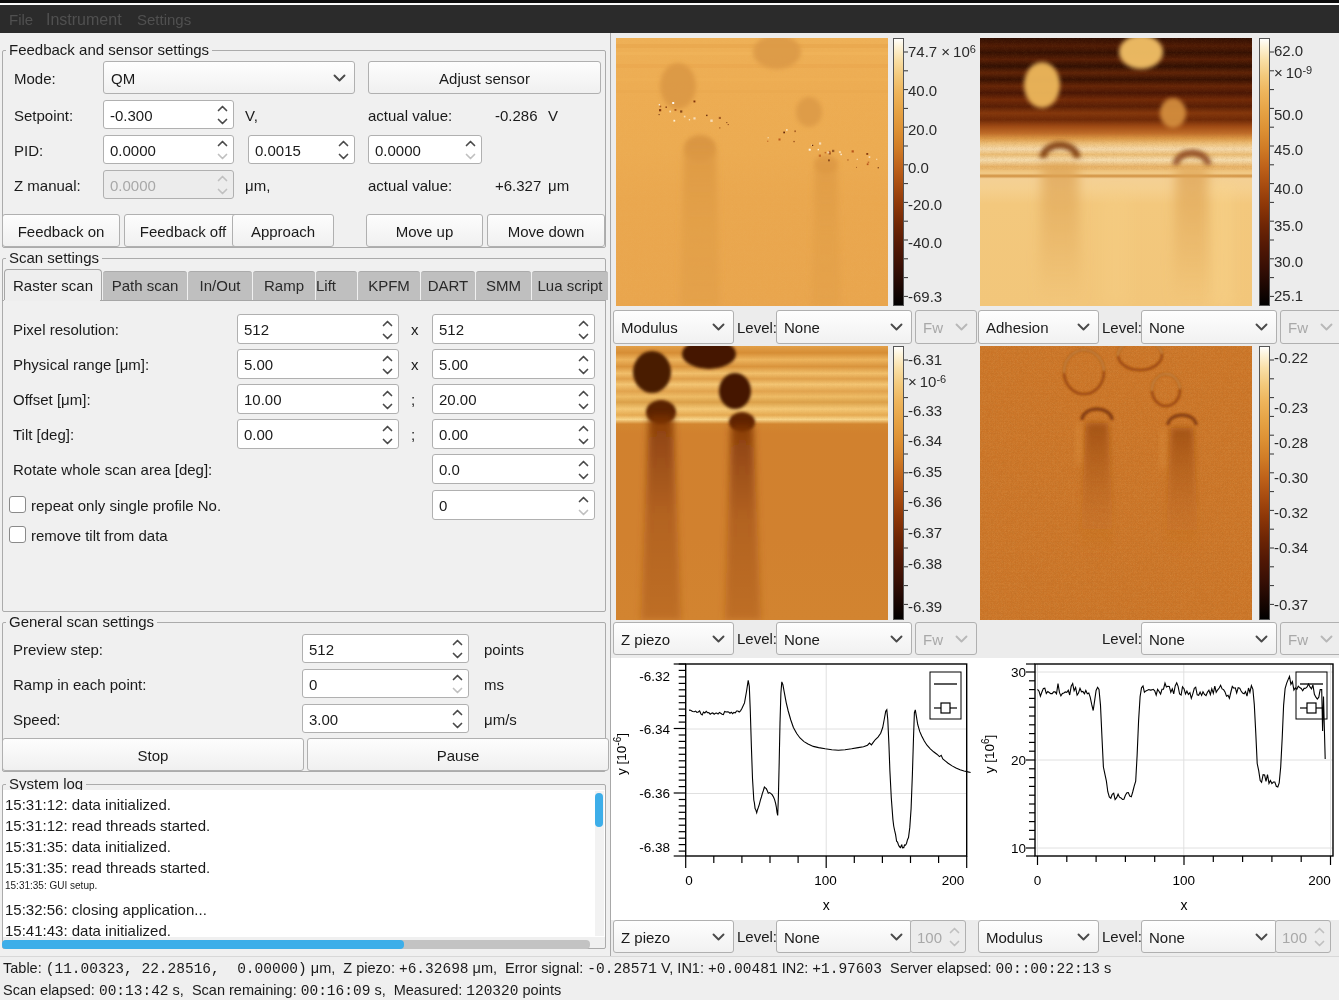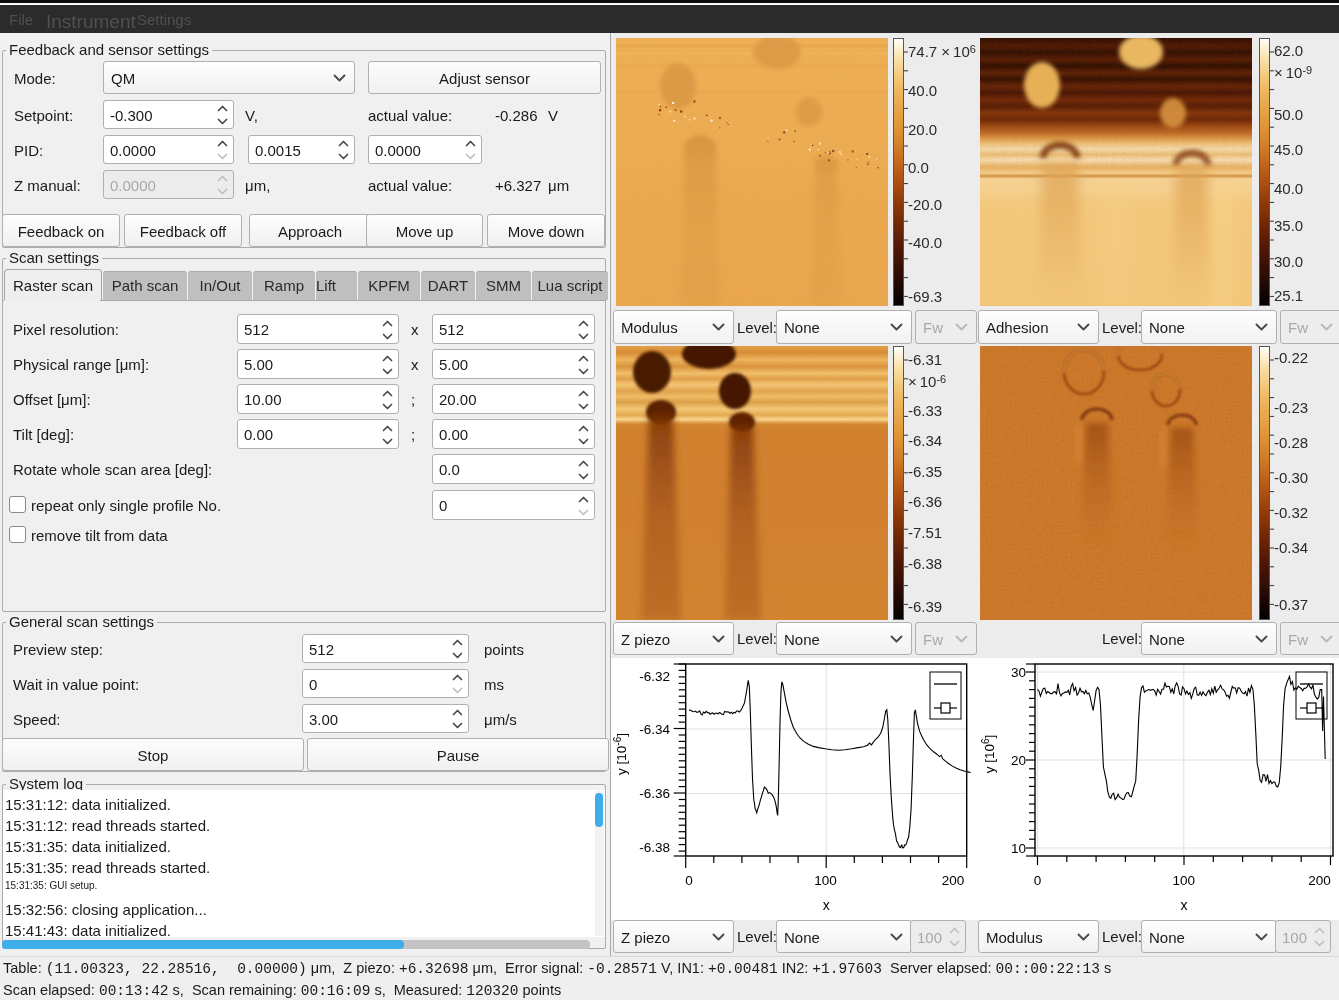--- a/index.html
+++ b/index.html
@@ -13,21 +13,21 @@
 .btn .t{position:absolute;left:0;right:0;top:50%;transform:translateY(-50%);}
 .sp{position:absolute;box-sizing:border-box;border:1px solid #b0b0b0;border-radius:3px;background:#fff;font-size:15px;}
 .sp .t{position:absolute;left:6px;top:50%;transform:translateY(-50%);}
 .grp{position:absolute;box-sizing:border-box;border:1px solid #ababab;border-radius:2px;}
 .grplbl{position:absolute;font-size:15px;background:#f0f0f0;padding:0 3px;white-space:nowrap;}
 </style></head><body>
 <div class="ab" style="left:0;top:0;width:1339px;height:3px;background:#0c0c0c"></div>
 <div class="ab" style="left:0;top:3px;width:1339px;height:2px;background:#fafafa"></div>
 <div class="ab" style="left:0;top:5px;width:1339px;height:28px;background:#2b2b2b"></div>
 <div class="ab" style="left:9px;top:11px;font-size:15px;color:#505050">File</div>
-<div class="ab" style="left:46px;top:11px;font-size:19px;color:#505050">Instrument</div>
+<div class="ab" style="left:46px;top:11px;font-size:16px;color:#505050">Instrument</div>
 <div class="ab" style="left:137px;top:11px;font-size:15px;color:#505050">Settings</div>
 <div class="ab" style="left:0;top:33px;width:611px;height:923px;background:#f0f0f0"></div>
 <div class="ab" style="left:610px;top:33px;width:1px;height:923px;background:#a8a8a8"></div>
 <div class="ab" style="left:611px;top:33px;width:5px;height:923px;background:#ececec"></div>
 <div class="grp" style="left:2px;top:50px;width:604px;height:198px"></div>
 <div class="grplbl" style="left:6px;top:41px;background:#f0f0f0">Feedback and sensor settings</div>
 <div class="lbl" style="left:14px;top:70px;font-size:15px;color:#1a1a1a;">Mode:</div>
 <div class="cbx" style="left:103px;top:61px;width:252px;height:33px;">
     <span class="t" style="color:#1a1a1a">QM</span>
     <svg class="ab" style="right:8px;top:50%;margin-top:-4px" width="13" height="8" viewBox="0 0 13 8">
@@ -92,21 +92,21 @@
 <div class="lbl" style="left:245px;top:177px;font-size:15px;color:#1a1a1a;">μm,</div>
 <div class="lbl" style="left:368px;top:177px;font-size:15px;color:#1a1a1a;">actual value:</div>
 <div class="lbl" style="left:495px;top:177px;font-size:15px;color:#1a1a1a;">+6.327</div>
 <div class="lbl" style="left:548px;top:177px;font-size:15px;color:#1a1a1a;">μm</div>
 <div class="btn" style="left:2px;top:214px;width:118px;height:33px">
     <span class="t">Feedback on</span>
   </div>
 <div class="btn" style="left:124px;top:214px;width:118px;height:33px">
     <span class="t">Feedback off</span>
   </div>
-<div class="btn" style="left:249px;top:214px;width:122px;height:33px">
+<div class="btn" style="left:232px;top:214px;width:102px;height:33px">
     <span class="t">Approach</span>
   </div>
 <div class="btn" style="left:366px;top:214px;width:117px;height:33px">
     <span class="t">Move up</span>
   </div>
 <div class="btn" style="left:487px;top:214px;width:118px;height:33px">
     <span class="t">Move down</span>
   </div>
 <div class="grp" style="left:2px;top:258px;width:604px;height:354px"></div>
 <div class="grplbl" style="left:6px;top:249px;background:#f0f0f0">Scan settings</div>
@@ -239,21 +239,21 @@
 <div class="sp" style="left:302px;top:634px;width:167px;height:29px;">
     <span class="t" style="color:#1a1a1a">512</span>
     <svg class="ab" style="right:5px;top:4px" width="11" height="7" viewBox="0 0 11 7">
       <path d="M1.5 5.5 L5.5 1.5 L9.5 5.5" stroke="#4a4a4a" stroke-width="1.7" fill="none" stroke-linecap="round" stroke-linejoin="round"></path>
     </svg>
     <svg class="ab" style="right:5px;top:17px" width="11" height="7" viewBox="0 0 11 7">
       <path d="M1.5 1.5 L5.5 5.5 L9.5 1.5" stroke="#4a4a4a" stroke-width="1.7" fill="none" stroke-linecap="round" stroke-linejoin="round"></path>
     </svg>
   </div>
 <div class="lbl" style="left:484px;top:641px;font-size:15px;color:#1a1a1a;">points</div>
-<div class="lbl" style="left:13px;top:676px;font-size:15px;color:#1a1a1a;">Wait in value point:</div>
+<div class="lbl" style="left:13px;top:676px;font-size:15px;color:#1a1a1a;">Ramp in each point:</div>
 <div class="sp" style="left:302px;top:669px;width:167px;height:29px;">
     <span class="t" style="color:#1a1a1a">0</span>
     <svg class="ab" style="right:5px;top:4px" width="11" height="7" viewBox="0 0 11 7">
       <path d="M1.5 5.5 L5.5 1.5 L9.5 5.5" stroke="#4a4a4a" stroke-width="1.7" fill="none" stroke-linecap="round" stroke-linejoin="round"></path>
     </svg>
     <svg class="ab" style="right:5px;top:17px" width="11" height="7" viewBox="0 0 11 7">
       <path d="M1.5 1.5 L5.5 5.5 L9.5 1.5" stroke="#c0c0c0" stroke-width="1.7" fill="none" stroke-linecap="round" stroke-linejoin="round"></path>
     </svg>
   </div>
 <div class="lbl" style="left:484px;top:676px;font-size:15px;color:#1a1a1a;">ms</div>
@@ -651,21 +651,21 @@
     <line x1="11" y1="220.8" x2="15" y2="220.8" stroke="#333" stroke-width="1"></line>
     <line x1="11" y1="239.6" x2="15" y2="239.6" stroke="#333" stroke-width="1"></line>
     <line x1="11" y1="258.4" x2="15" y2="258.4" stroke="#333" stroke-width="1"></line>
   </svg>
 <div class="lbl" style="left:908px;top:351px;font-size:15px;color:#2a2a2a">-6.31</div>
 <div class="lbl" style="left:908px;top:373px;font-size:15px;color:#2a2a2a">× 10<span style="font-size:11px;vertical-align:4px">-6</span></div>
 <div class="lbl" style="left:908px;top:402px;font-size:15px;color:#2a2a2a">-6.33</div>
 <div class="lbl" style="left:908px;top:432px;font-size:15px;color:#2a2a2a">-6.34</div>
 <div class="lbl" style="left:908px;top:463px;font-size:15px;color:#2a2a2a">-6.35</div>
 <div class="lbl" style="left:908px;top:493px;font-size:15px;color:#2a2a2a">-6.36</div>
-<div class="lbl" style="left:908px;top:524px;font-size:15px;color:#2a2a2a">-7.51</div>
+<div class="lbl" style="left:908px;top:524px;font-size:15px;color:#2a2a2a">-6.37</div>
 <div class="lbl" style="left:908px;top:555px;font-size:15px;color:#2a2a2a">-6.38</div>
 <div class="lbl" style="left:908px;top:598px;font-size:15px;color:#2a2a2a">-6.39</div>
 <svg class="ab" style="left:1259px;top:346px" width="19" height="274" viewBox="0 0 19 274">
     <defs>
       <linearGradient id="cb1259" x1="0" y1="0" x2="0" y2="1">
         <stop offset="0" stop-color="#ffffff"></stop>
         <stop offset="0.03" stop-color="#fdf3d9"></stop>
         <stop offset="0.08" stop-color="#f9dfa6"></stop>
         <stop offset="0.14" stop-color="#f3c97b"></stop>
         <stop offset="0.20" stop-color="#eeb55c"></stop>

